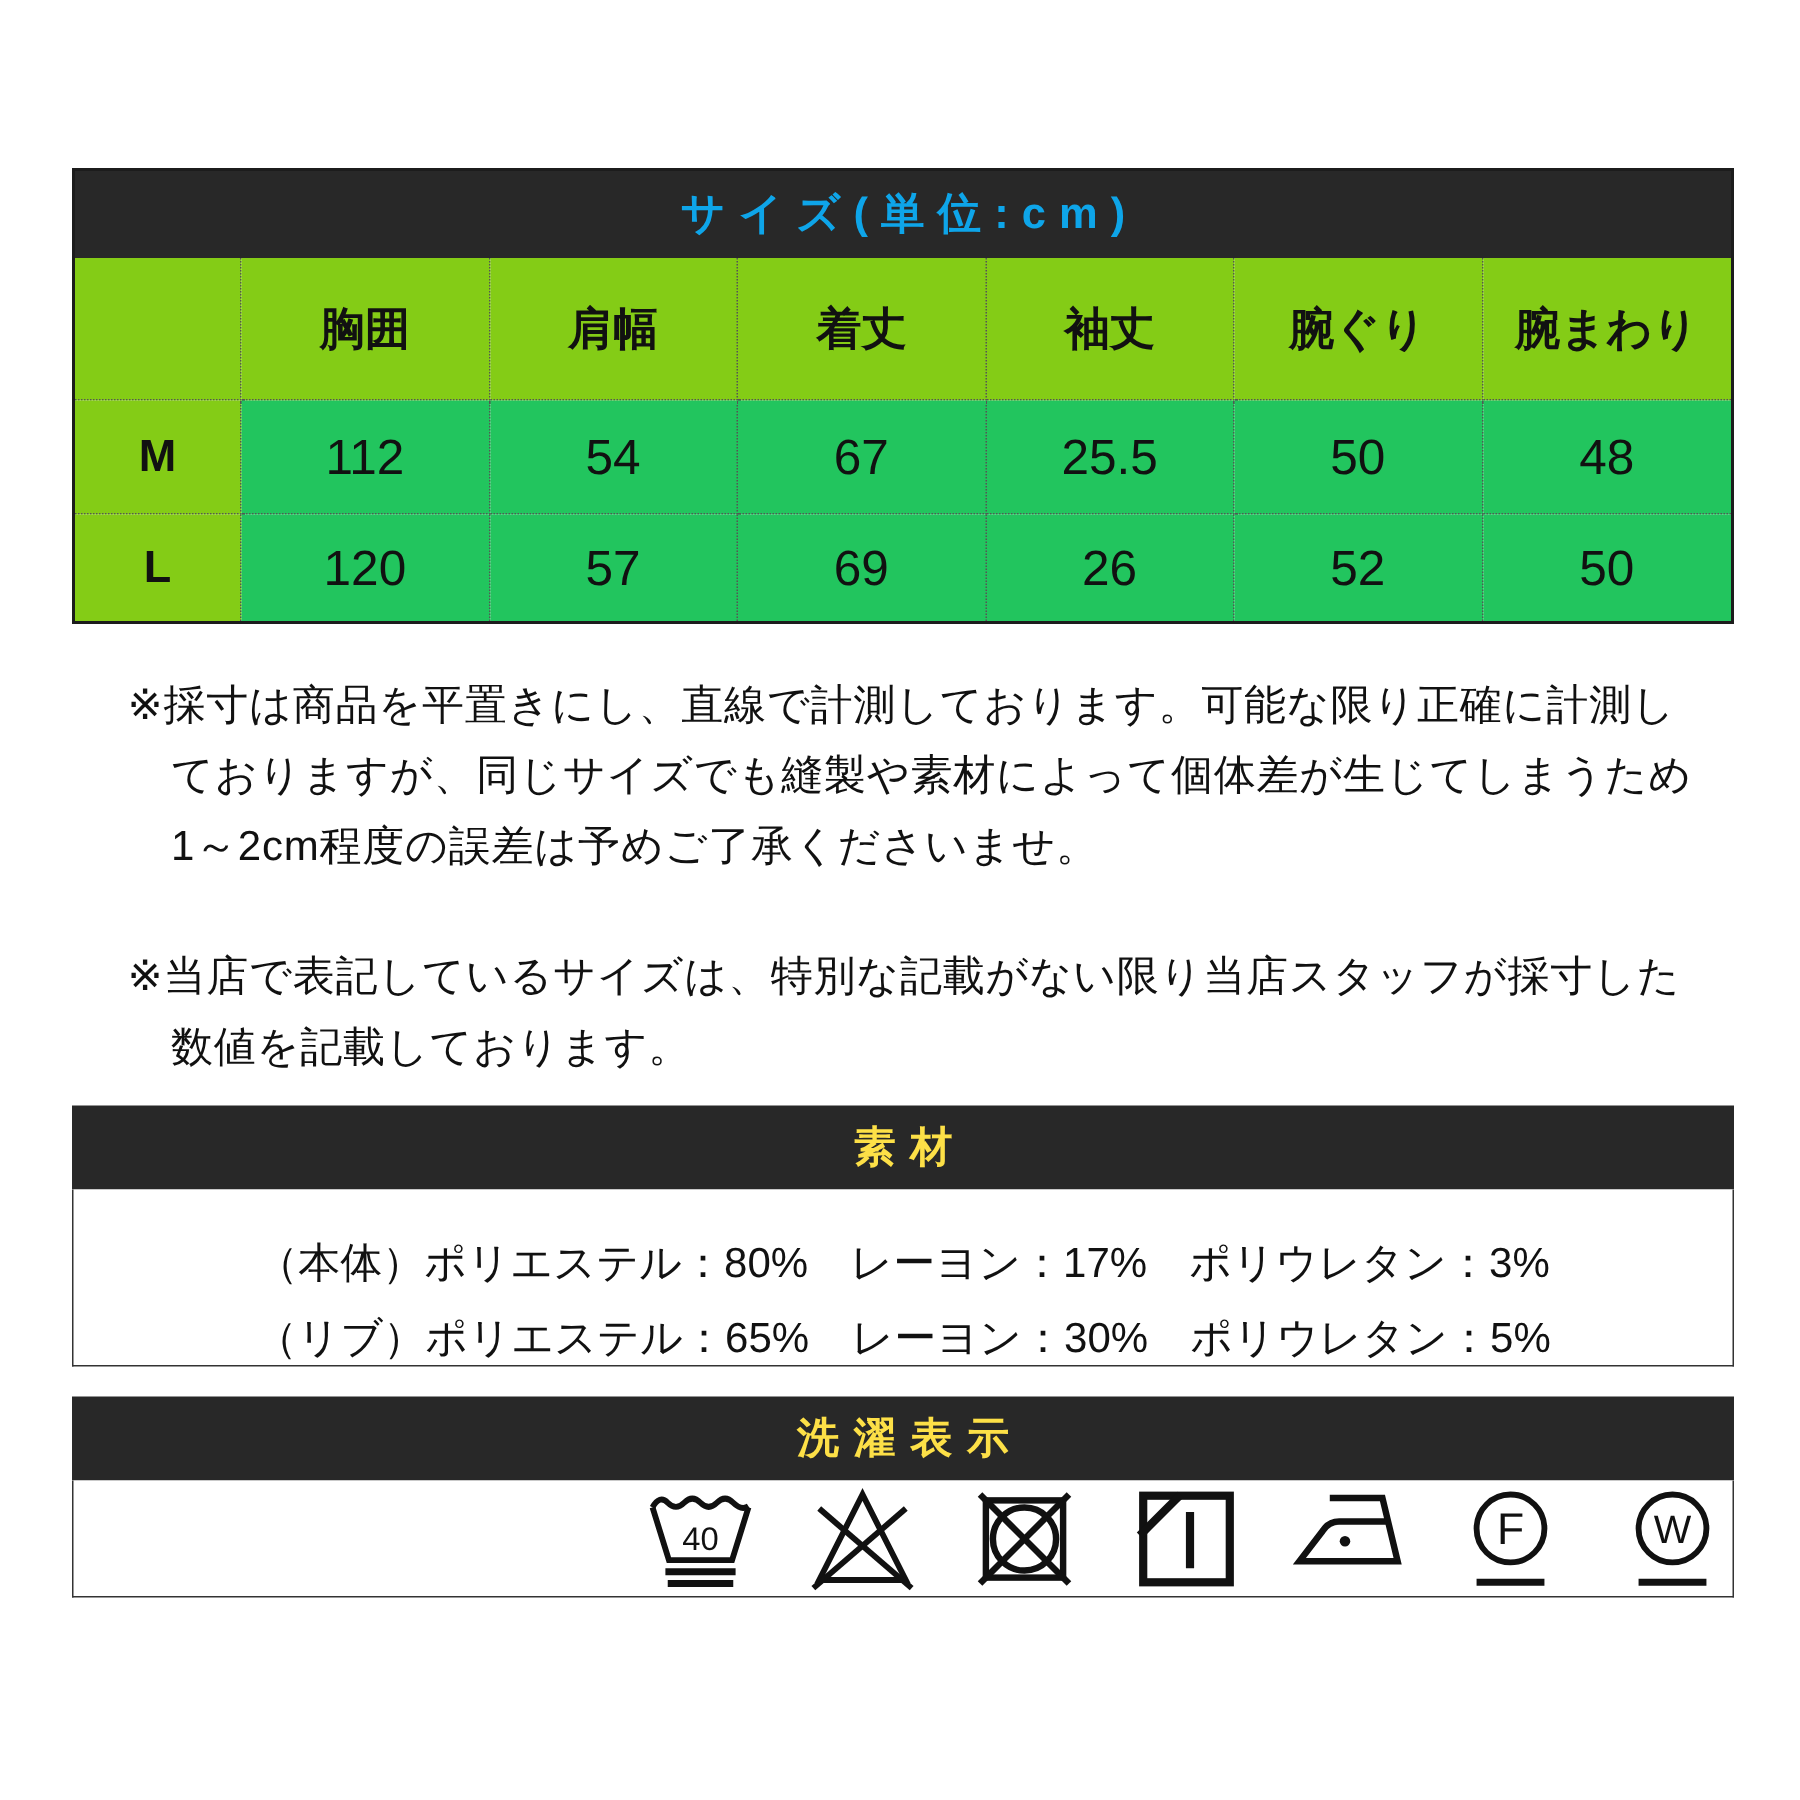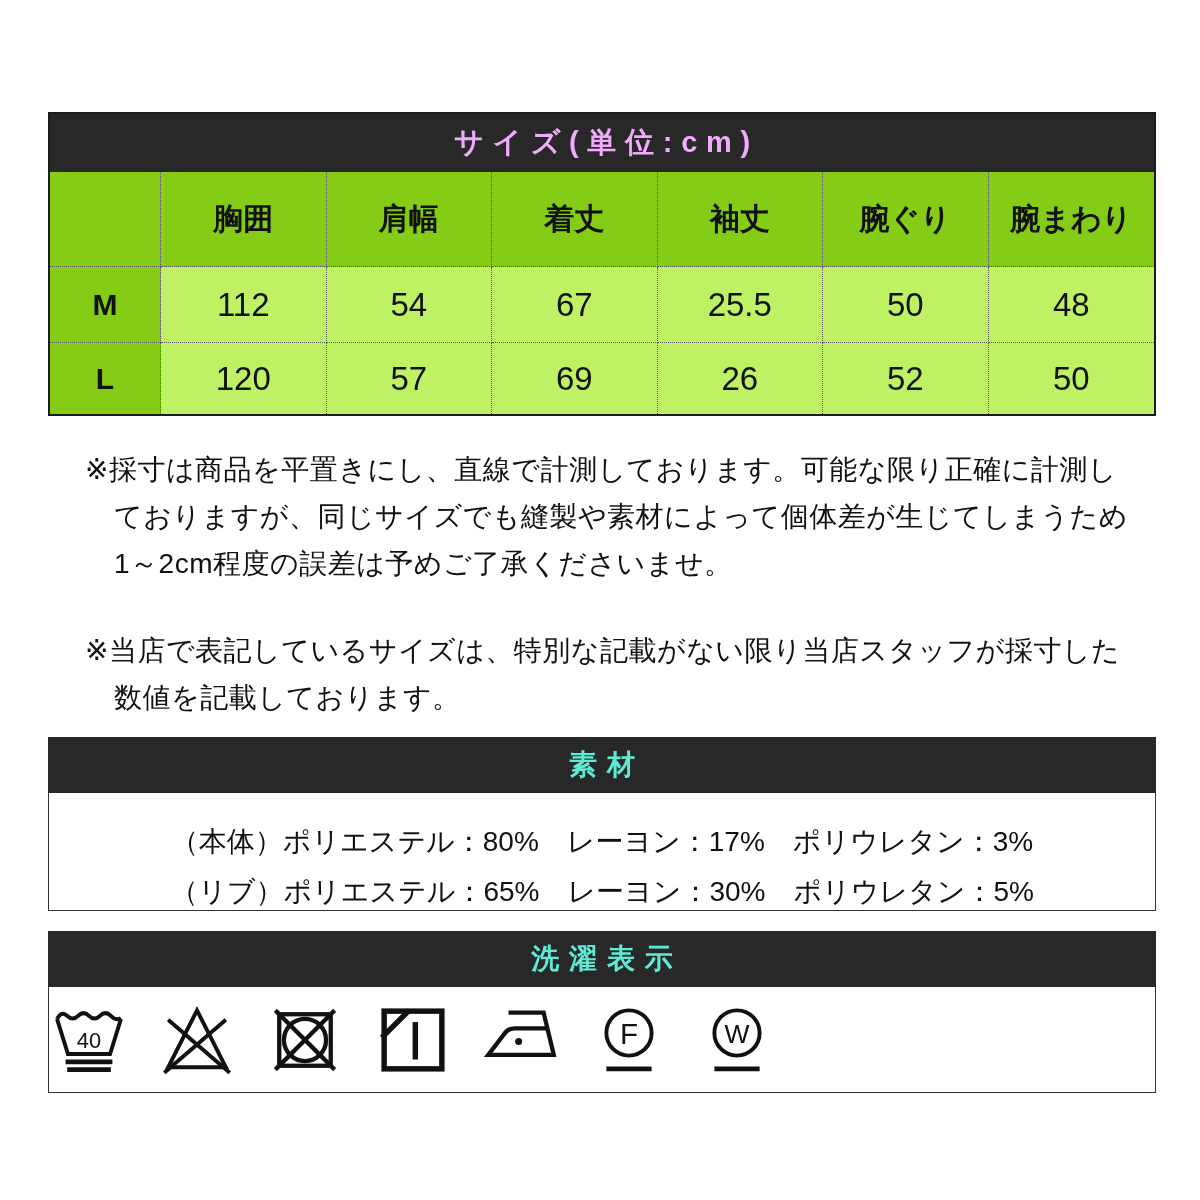--- a/index.html
+++ b/index.html
@@ -9,61 +9,61 @@
     font-family: "Liberation Sans", "DejaVu Sans", sans-serif;
     color: #111111;
     overflow: hidden;
     position: relative;
   }
   .wrap { position: absolute; left: 48px; top: 0; width: 1108px; }
 
   
   .size-section { margin-top: 112px; border: 2px solid #1c1c1c; background: #ffffff; }
   .bar-header {
-    background: #282828; color: #f0abfc;
+    background: #282828; color: #0ea5e9;
     height: 58px; display: flex; align-items: center; justify-content: center;
     font-size: 29px; font-weight: bold; letter-spacing: 0.30em; text-indent: 0.30em;
   }
   .size-grid {
     display: grid;
     grid-template-columns: 111px repeat(6, 1fr);
     grid-template-rows: 95px 76px 71px;
   }
   .cell {
     display: flex; align-items: center; justify-content: center;
     border-right: 1px dotted #555; border-bottom: 1px dotted #555;
-    background: #bef264; font-size: 33px;
+    background: #22c55e; font-size: 33px;
   }
   .cell.last-col { border-right: none; }
   .cell.last-row { border-bottom: none; }
   .cell.gray { background: #84cc16; }
   .cell.colhead { font-size: 30px; font-weight: bold; }
   .cell.rowlabel { font-size: 30px; font-weight: bold; }
 
   
   .notes-wrap { margin: 30px 0 0 37px; }
   .note { font-size: 28px; line-height: 47px; letter-spacing: 0.5px; white-space: nowrap; }
   .note + .note { margin-top: 40px; }
   .note .cont { padding-left: 29px; }
 
   
   .panel { margin-top: 0; }
   .panel-header {
-    background: #282828; color: #5eead4;
+    background: #282828; color: #fde047;
     height: 56px; display: flex; align-items: center; justify-content: center;
     font-size: 28px; font-weight: bold; letter-spacing: 0.35em; text-indent: 0.35em;
   }
   .panel-body { border: 1px solid #333; border-top: none; background: #ffffff; }
   .material-panel { margin-top: 16px; }
   .material-body { height: 118px; padding-top: 24px; text-align: center; }
   .material-line { font-size: 28px; line-height: 50px; white-space: nowrap; }
 
   .care-panel { margin-top: 20px; }
   .care-body {
-    height: 106px; display: flex; align-items: center; justify-content: flex-start;
+    height: 78px; display: flex; align-items: center; justify-content: flex-end;
     gap: 28px;
   }
   .care-icon { width: 80px; height: 78px; flex: 0 0 auto; }
   .care-icon svg { width: 100%; height: 100%; display: block; }
   .care-icon svg text {
     font-family: "Liberation Sans", "DejaVu Sans", sans-serif;
     fill: #111;
   }
 </style>
 </head>

